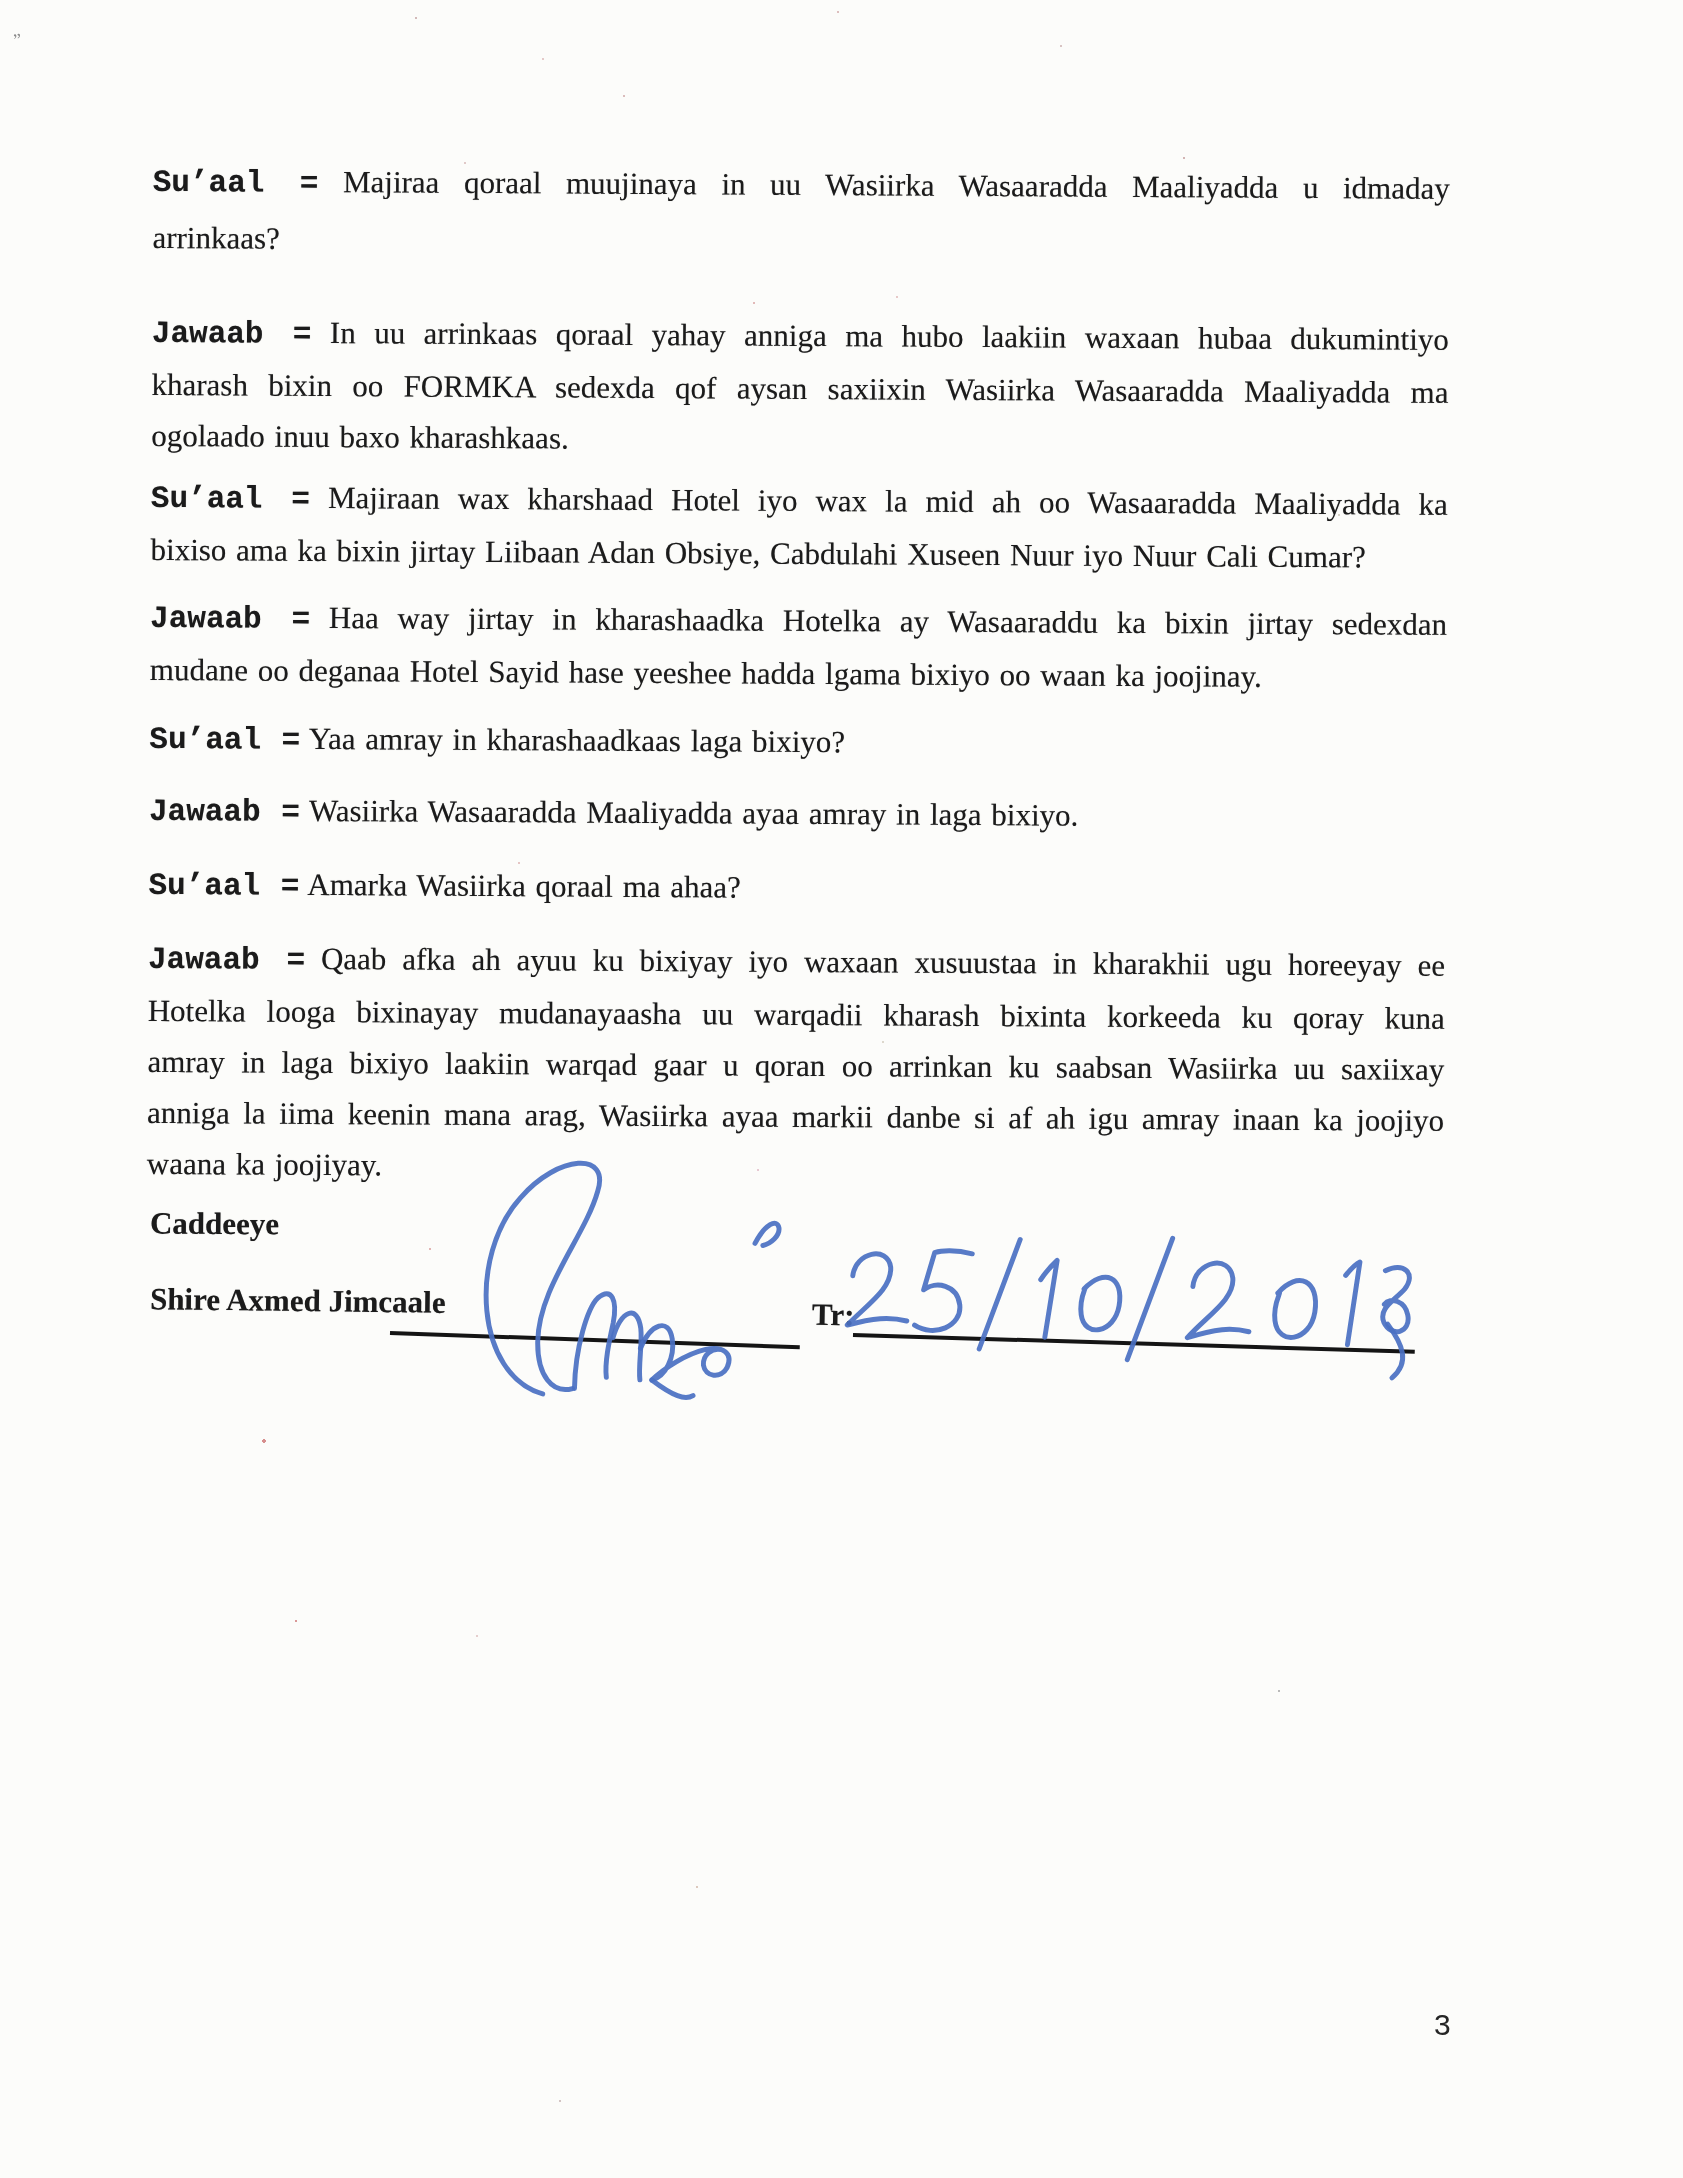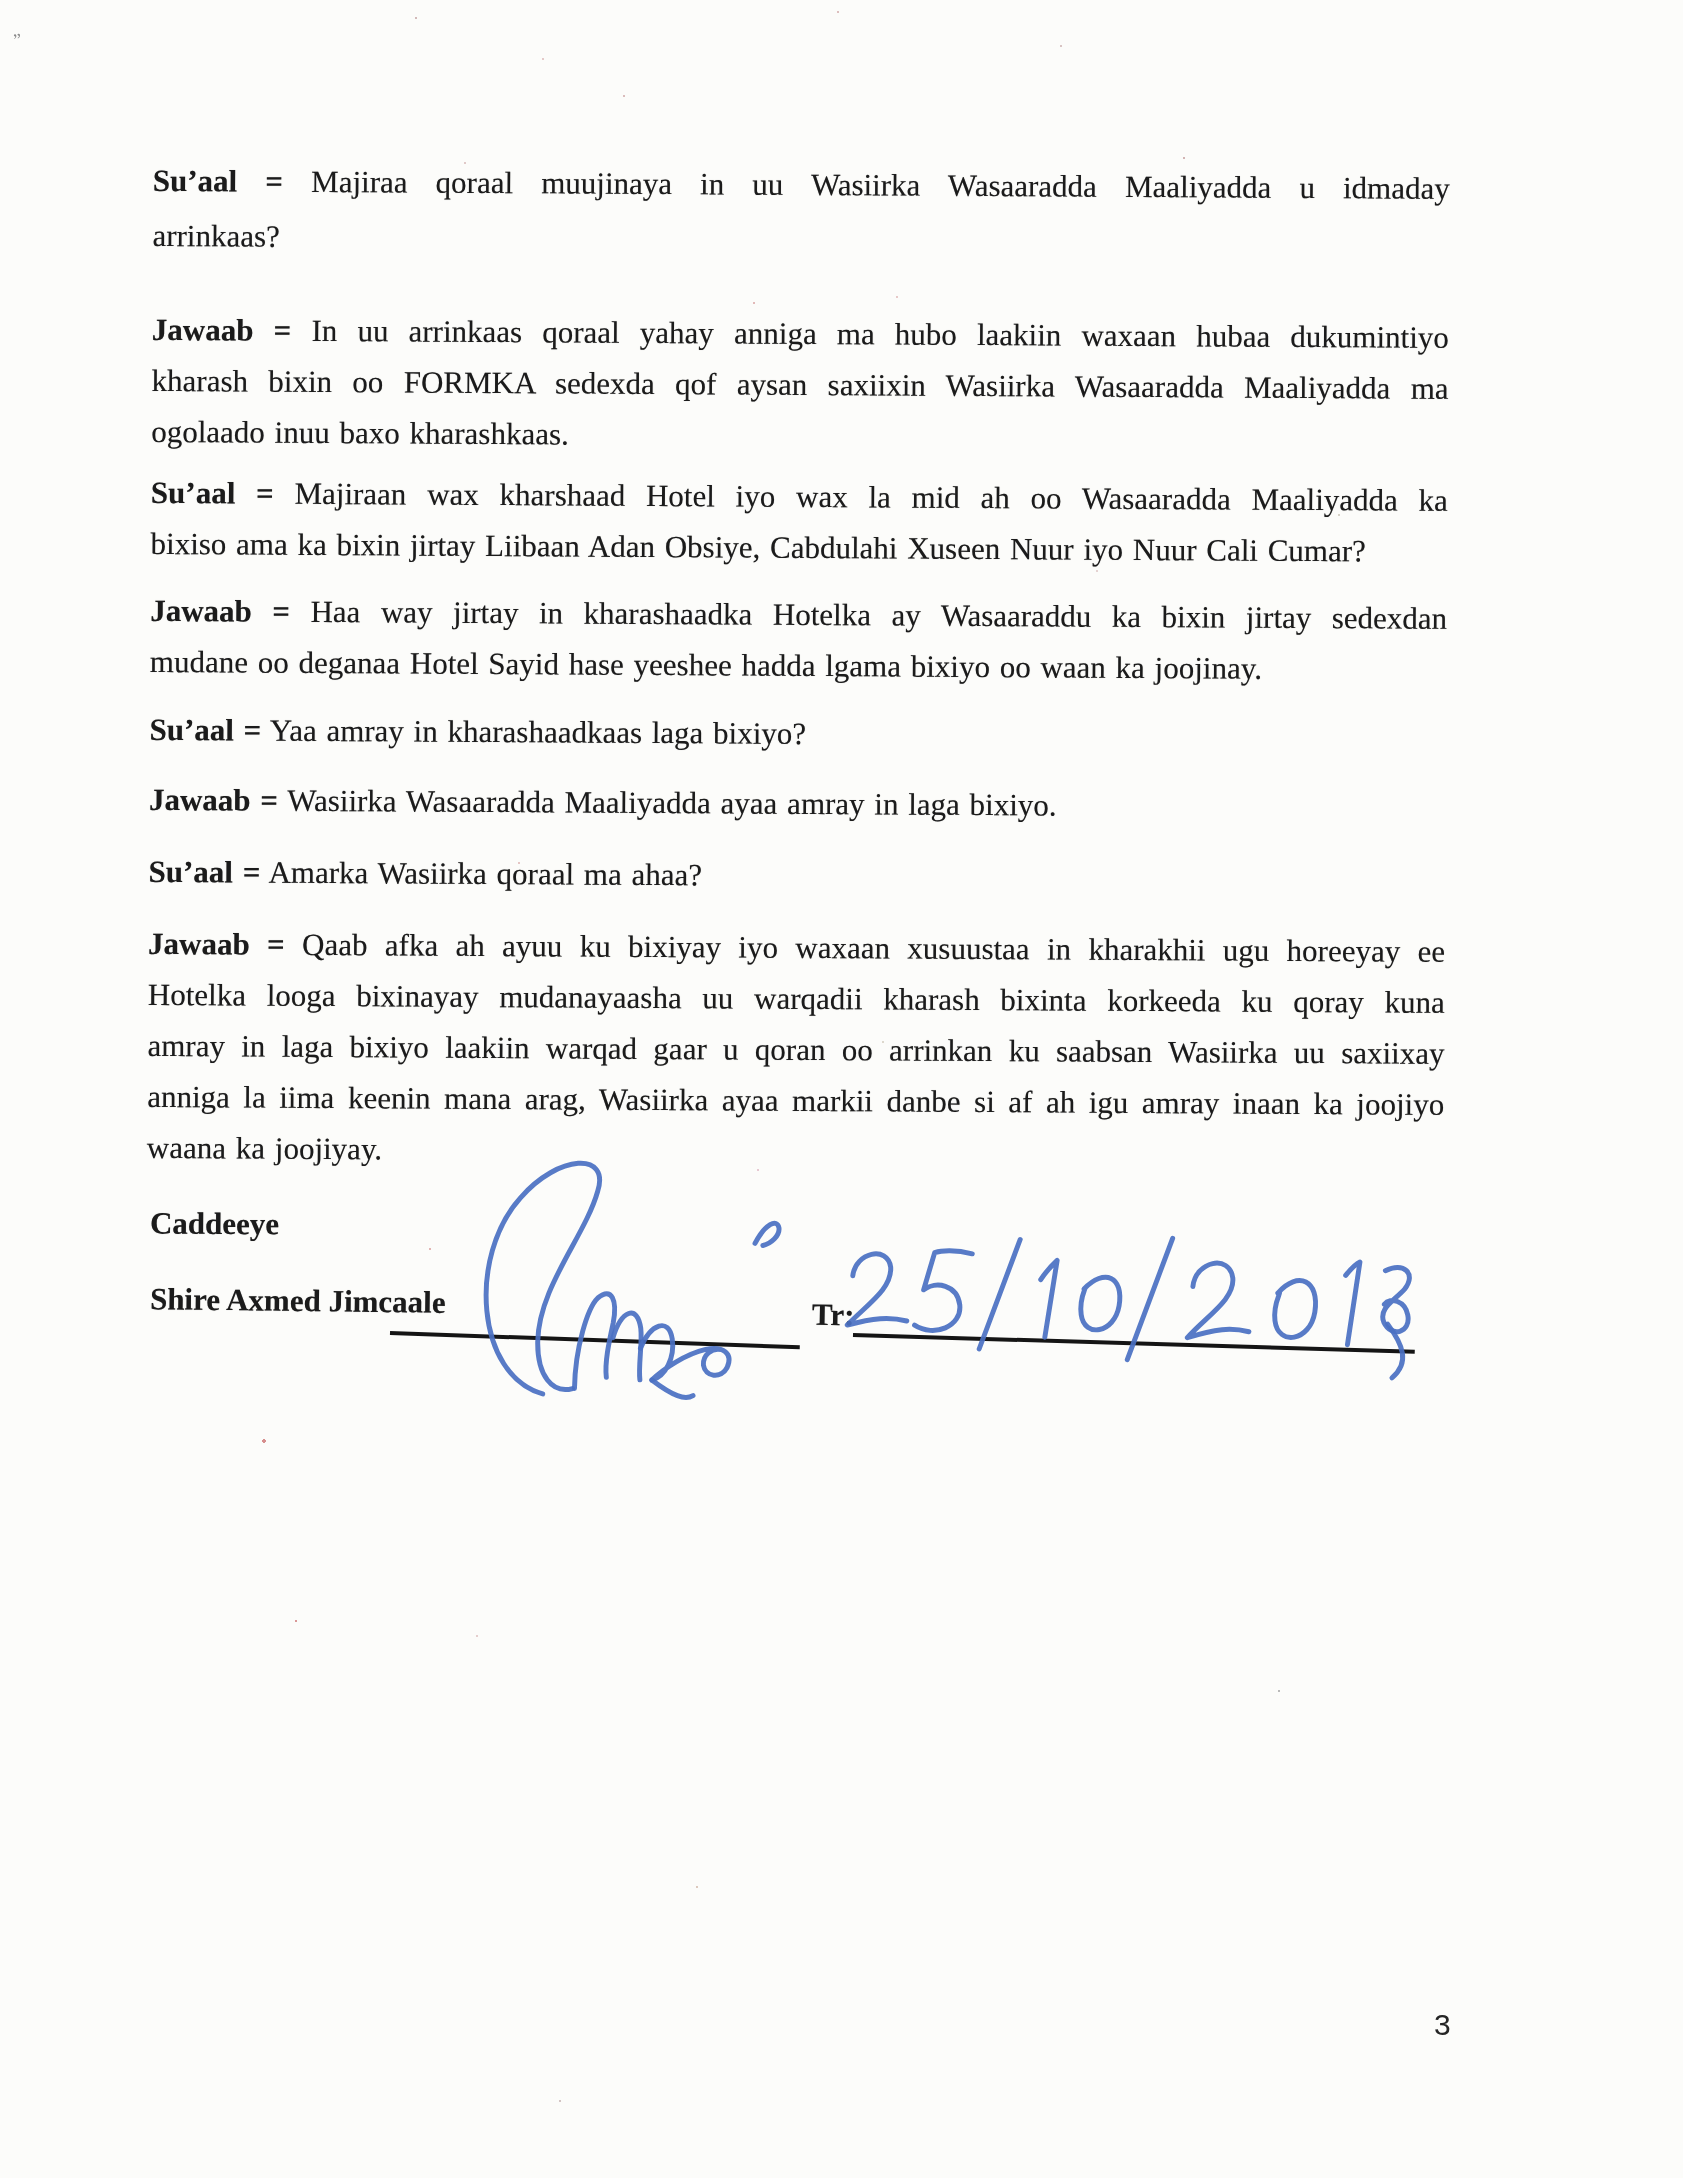--- a/index.html
+++ b/index.html
@@ -56,21 +56,21 @@
   #paragraphs .para:nth-child(7){margin-top:21px;}
   #paragraphs .para:nth-child(8){margin-top:21px;}
   .line{
     line-height:51px;
     text-align:justify;
     text-align-last:justify;
     word-spacing:2px;
   }
   #paragraphs .para:first-child .line{line-height:55px;}
   .line.lastline{text-align:left;text-align-last:left;}
-  .plabel{font-weight:700;}
+  .plabel{font-weight:700;font-family:Liberation Mono, monospace;}
   
   .sig-label{
     position:absolute;left:150px;top:1206px;
     font-size:31px;font-weight:700;
     transform:rotate(0.4deg);
     text-shadow:0 0 0.7px rgba(20,20,20,.45);
   }
   .sig-name{
     position:absolute;left:150px;top:1283px;
     font-size:31px;font-weight:700;

